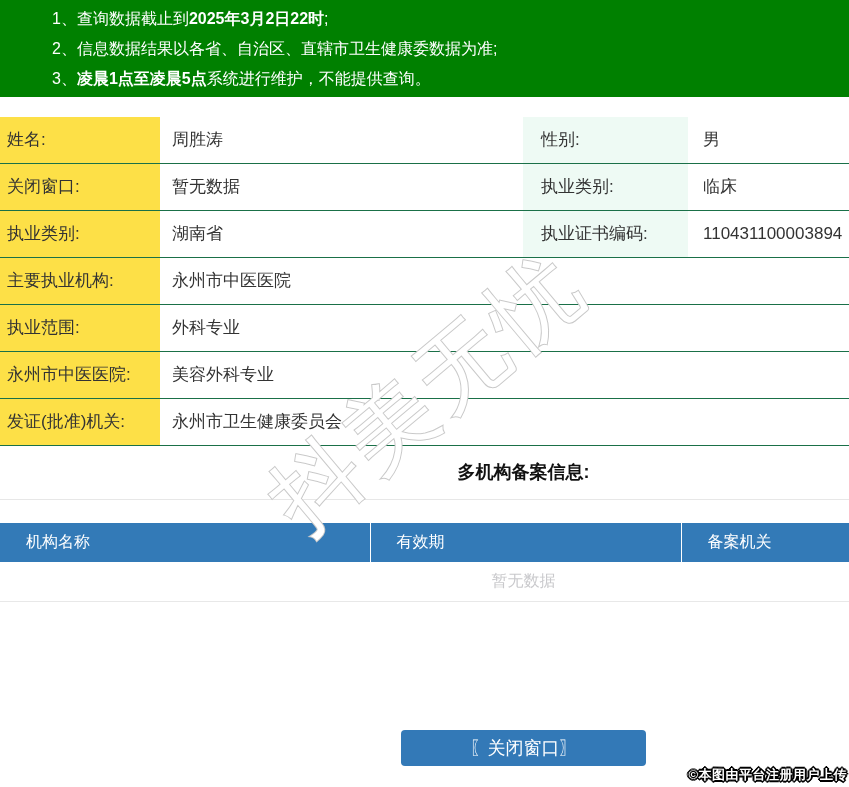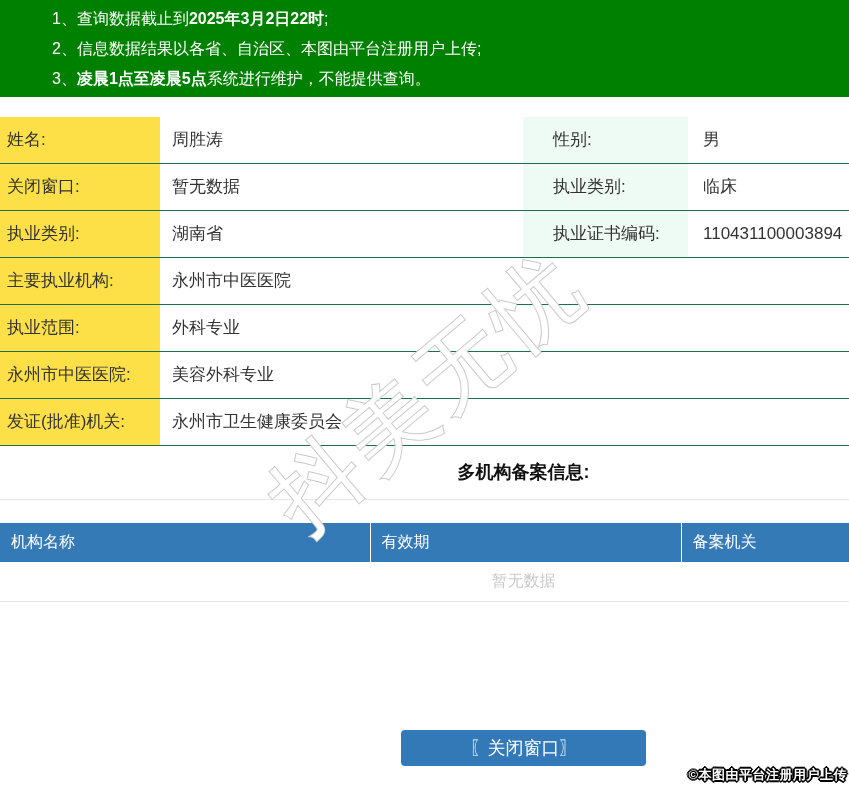--- a/index.html
+++ b/index.html
@@ -11,31 +11,31 @@
   .banner { background:#008000; color:#fff; height:97px; padding:4px 0 0 52px; font-size:16px; }
   .banner .line { line-height:30px; white-space:nowrap; }
   .banner .seg-bold { font-weight:bold; }
 
   
   .info-table { border-collapse:collapse; width:1047px; margin-top:20px; table-layout:fixed;
                 font-size:17px; color:#333; }
   .info-table td { border-bottom:1px solid #1a7048; padding:11px 4px; line-height:24px;
                    vertical-align:top; overflow:hidden; }
   .info-table td.lbl  { background:#fde047; padding:11px 18px 11px 7px; }
-  .info-table td.lbl2 { background:#eefaf4; padding:11px 8px 11px 30px; }
+  .info-table td.lbl2 { background:#eefaf4; padding:11px 8px 11px 18px; }
   .info-table td.val  { padding-left:12px; }
   .info-table td.v2   { padding-left:15px; }
 
   
   .section-title { width:1047px; text-align:center; font-size:18px; font-weight:bold;
                    color:#111; margin-top:14px; }
   .divider { width:1047px; border-bottom:1px solid #e7e7e7; margin-top:15px; }
   .rec-table { border-collapse:collapse; width:1047px; margin-top:23px; table-layout:fixed; }
   .rec-table th { background:#337ab7; color:#fff; font-weight:normal; text-align:left;
-                  font-size:16px; height:39px; padding:0 0 0 11px; border-left:1px solid #fff; }
+                  font-size:16px; height:39px; padding:0 0 0 26px; border-left:1px solid #fff; }
   .rec-table th:first-child { border-left:none; }
   .empty-row { width:1047px; text-align:center; color:#c9c9cc; font-size:16px;
                padding:9px 0; border-bottom:1px solid #e8e8e8; }
 
   
   .btn-row { width:1047px; text-align:center; margin-top:128px; }
   .close-btn { display:inline-block; width:245px; height:36px; line-height:34px;
                background:#3379b7; color:#fff; font-size:18px; border:none;
                border-radius:4px; text-align:center; cursor:pointer; font-family:inherit; }
   .credit { position:absolute; right:2px; bottom:3px; font-size:13px; font-weight:bold;
@@ -55,21 +55,21 @@
 <body>
 
 <div class="viewport">
   <div class="page">
 
     <div class="banner">
       <div class="line">
         <span>1、</span><span>查询数据截止到</span><span class="seg-bold">2025年3月2日22时</span><span>;</span>
       </div>
       <div class="line">
-        <span>2、</span><span>信息数据结果以各省、自治区、本图由平台注册用户上传;</span><span class="seg-bold"></span><span></span>
+        <span>2、</span><span>信息数据结果以各省、自治区、直辖市卫生健康委数据为准;</span><span class="seg-bold"></span><span></span>
       </div>
       <div class="line">
         <span>3、</span><span></span><span class="seg-bold">凌晨1点至凌晨5点</span><span>系统进行维护，不能提供查询。</span>
       </div>
     </div>
 
     <table class="info-table">
       <colgroup>
           <col style="width:160px">
           <col style="width:363px">

